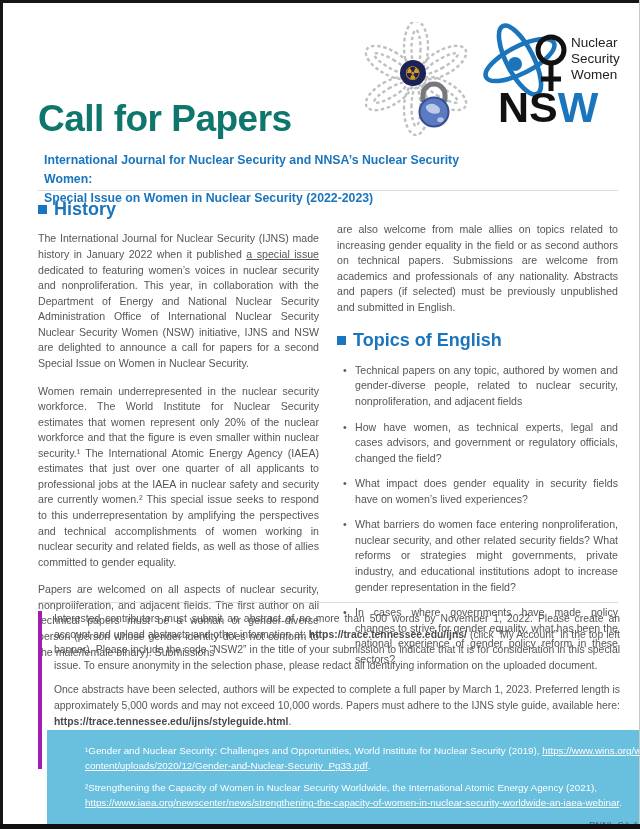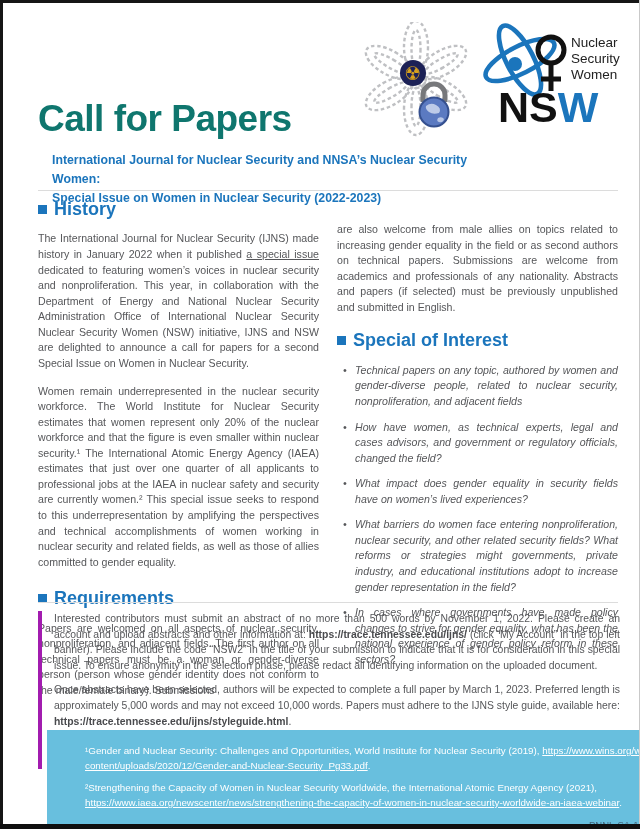--- a/index.html
+++ b/index.html
@@ -12,21 +12,21 @@
   .edge-left   { position:absolute; left:0; top:0; width:3px; height:829px; background:#161616; z-index:9; }
   .edge-right  { position:absolute; right:0; top:0; width:1px; height:829px; background:#c9c9c9; z-index:9; }
   .bottom-strip{ position:absolute; left:0; top:824px; width:640px; height:5px; background:#0f0f0f; z-index:9; }
 
   
   .page-title {
     position:absolute; left:38px; top:98px;
     font-size:37px; font-weight:bold; color:#0f766e; letter-spacing:-0.5px;
   }
   .page-subtitle {
-    position:absolute; left:52px; top:151px; width:420px;
+    position:absolute; left:44px; top:151px; width:420px;
     font-size:12.3px; font-weight:bold; color:#1B75BC; line-height:1.55;
   }
   .ijns-logo { position:absolute; left:360px; top:22px; width:116px; height:118px; }
   .nsw-logo  { position:absolute; left:480px; top:20px; width:148px; height:108px; }
 
   .rule { position:absolute; left:38px; width:580px; border-top:1px solid #dcdcdc; }
   .rule-1 { top:190px; }
   .rule-2 { top:602px; }
 
   
@@ -40,21 +40,21 @@
     font-size:18px; font-weight:bold; color:#1B75BC; margin:0 0 9px 0;
     display:flex; align-items:center; gap:7px;
   }
   .sec-head .sq { width:9px; height:9px; background:#1B75BC; flex:0 0 auto; }
   .sec-head.requirements { margin-top:15px; }
   .sec-head.topics { margin-top:12px; }
 
   .inline-link { color:#555659; text-decoration:underline; }
   .bold-link { font-weight:bold; color:#4a4b4e; text-decoration:none; }
 
-  ul.topics-list { list-style:none; margin:2px 0 0 0; padding:0 0 0 6px;font-style:italic; }
+  ul.topics-list { list-style:none; margin:2px 0 0 0; padding:0 0 0 6px; }
   ul.topics-list li {
     position:relative; padding-left:12px; margin-bottom:10px; text-align:justify;
   }
   ul.topics-list li::before { content:"\2022"; position:absolute; left:0; top:0; }
 
   
   .info-box {
     position:absolute; left:38px; top:611px; width:566px;
     border-left:4px solid #a21caf; padding-left:12px;
     font-size:10.4px; line-height:1.5; color:#555659;
@@ -149,33 +149,29 @@
 <div class="rule rule-1"></div>
 
 <div class="col col-left">
   <div class="sec-head">
     <span class="sq"></span>
     <span>History</span>
   </div>
   <p><span>The International Journal for Nuclear Security (IJNS) made history in January 2022 when it published </span><a class="inline-link" href="#">a special issue</a><span> dedicated to featuring women’s voices in nuclear security and nonproliferation. This year, in collaboration with the Department of Energy and National Nuclear Security Administration Office of International Nuclear Security Nuclear Security Women (NSW) initiative, IJNS and NSW are delighted to announce a call for papers for a second Special Issue on Women in Nuclear Security.</span></p>
   <p>Women remain underrepresented in the nuclear security workforce. The World Institute for Nuclear Security estimates that women represent only 20% of the nuclear workforce and that the figure is even smaller within nuclear security.¹ The International Atomic Energy Agency (IAEA) estimates that just over one quarter of all applicants to professional jobs at the IAEA in nuclear safety and security are currently women.² This special issue seeks to respond to this underrepresentation by amplifying the perspectives and technical accomplishments of women working in nuclear security and related fields, as well as those of allies committed to gender equality.</p>
 
-  <div class="sec-head requirements">
-    <span class="sq"></span>
-    <span>Requirements</span>
-  </div>
   <p>Papers are welcomed on all aspects of nuclear security, nonproliferation, and adjacent fields. The first author on all technical papers must be a woman or gender-diverse person (person whose gender identity does not conform to the male/female binary). Submissions</p>
 </div>
 
 <div class="col col-right">
   <p class="continuation">are also welcome from male allies on topics related to increasing gender equality in the field or as second authors on technical papers. Submissions are welcome from academics and professionals of any nationality. Abstracts and papers (if selected) must be previously unpublished and submitted in English.</p>
 
   <div class="sec-head topics">
     <span class="sq"></span>
-    <span>Special of Interest</span>
+    <span>Topics of English</span>
   </div>
   <ul class="topics-list">
     <li>Technical papers on any topic, authored by women and gender-diverse people, related to nuclear security, nonproliferation, and adjacent fields</li>
     <li>How have women, as technical experts, legal and cases advisors, and government or regulatory officials, changed the field?</li>
     <li>What impact does gender equality in security fields have on women’s lived experiences?</li>
     <li>What barriers do women face entering nonproliferation, nuclear security, and other related security fields? What reforms or strategies might governments, private industry, and educational institutions adopt to increase gender representation in the field?</li>
     <li>In cases where governments have made policy changes to strive for gender equality, what has been the national experience of gender policy reform in these sectors?</li>
   </ul>
 </div>
 

